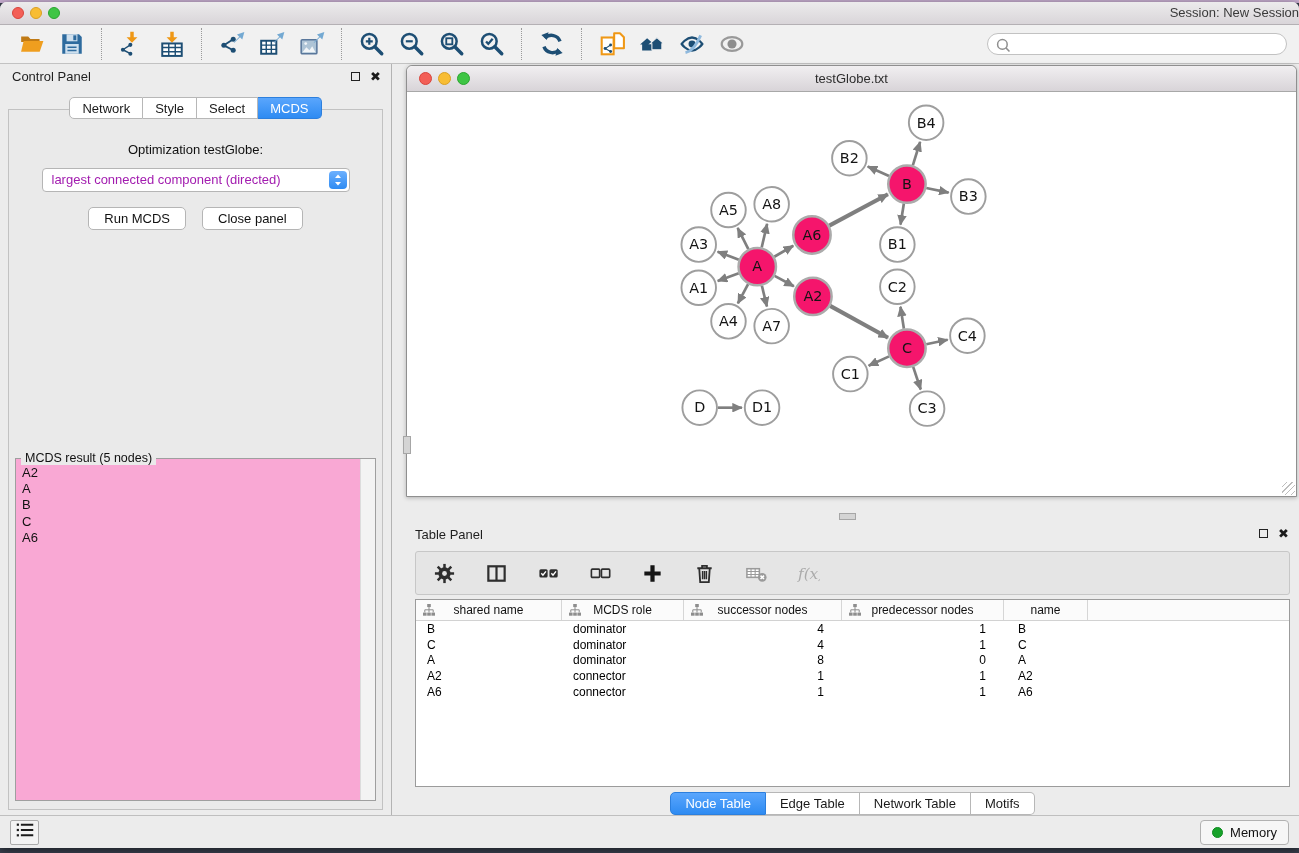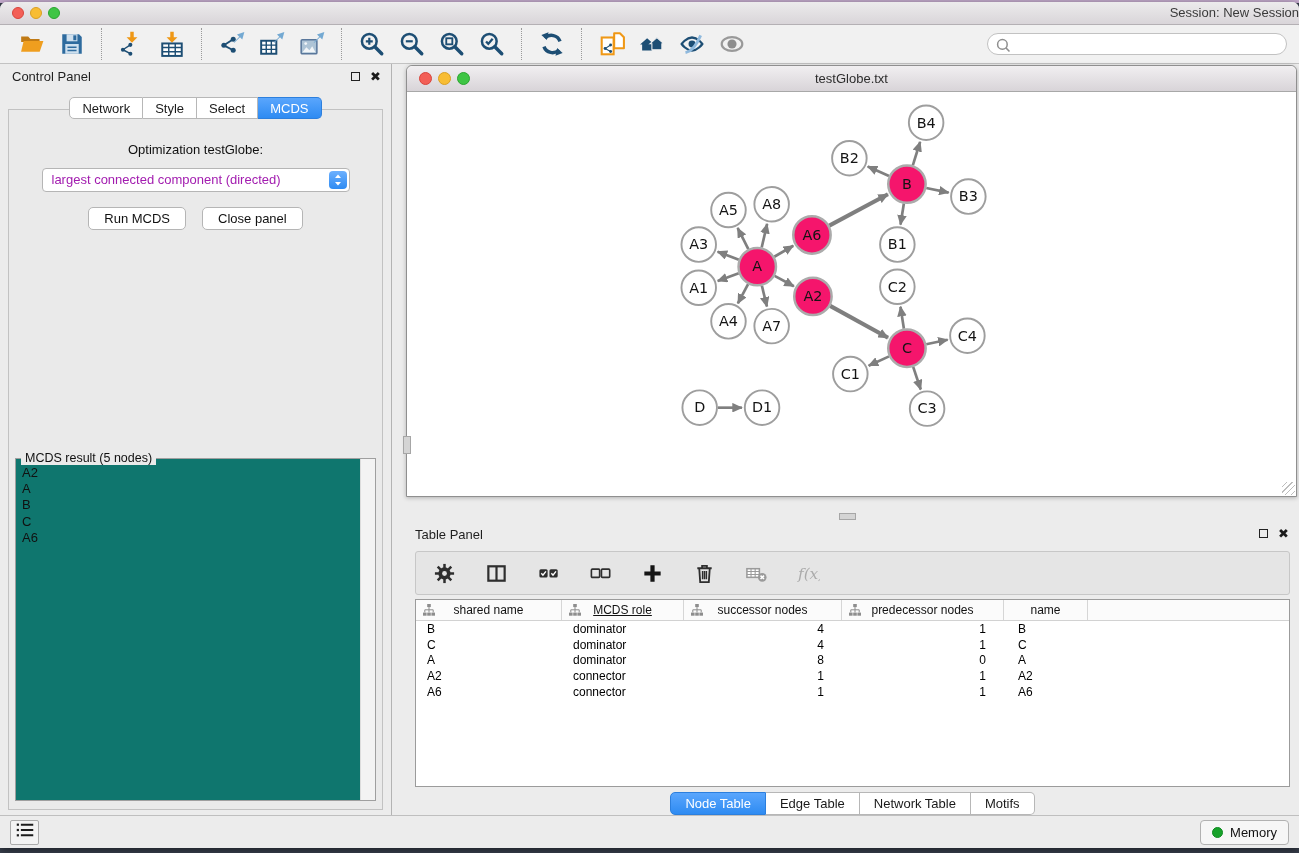--- a/index.html
+++ b/index.html
@@ -48,21 +48,21 @@
   .seg.active{background:linear-gradient(#5aa6fd,#2e8bf2);border-color:#2c7fdd;color:#fff}
   .cp-body{position:absolute;left:8px;right:8px;top:45px;bottom:10px;border:1px solid #c2c2c2;background:#eaeaea}
   .opt-label{text-align:center;margin-top:32px;font-size:13px;color:#101010}
   .dropdown{margin:11px auto 0;width:308px;height:24px;background:#fff;border:1px solid #b5b5b5;border-radius:4px;
        position:relative;font-size:13px;line-height:22px;padding-left:9px;box-sizing:border-box;cursor:pointer;color:#a21caf}
   .dd-stepper{position:absolute;right:2px;top:2px;width:18px;height:18px;border-radius:4px;
        background:linear-gradient(#6cb0fe,#2e8bf2);display:flex;align-items:center;justify-content:center}
   .btn-row{display:flex;justify-content:center;gap:16px;margin-top:15px}
   .mac-btn{background:#fff;border:1px solid #b5b5b5;border-radius:5px;font-size:13px;color:#111;
        padding:3px 15px;cursor:pointer;font-family:inherit}
-  .result-box{position:absolute;left:6px;right:6px;top:348px;bottom:8px;border:1px solid #9f9f9f;background:#0f766e}
+  .result-box{position:absolute;left:6px;right:6px;top:348px;bottom:8px;border:1px solid #9f9f9f;background:#f9a8d4}
   .result-legend{position:absolute;top:-8px;left:5px;background:#eaeaea;padding:0 4px;font-size:12.5px;color:#111}
   .result-list{position:absolute;left:1px;right:15px;top:3px;bottom:1px;font-size:13px;color:#111;
        padding:3px 5px;overflow:hidden}
   .result-item{line-height:16.2px;cursor:default}
   .result-scroll{position:absolute;right:0;top:0;bottom:0;width:14px;background:#f3f3f3;border-left:1px solid #dcdcdc;cursor:pointer}
 
   
   .work-area{position:absolute;left:393px;right:0;top:0;bottom:0;background:#ececec}
 
   .net-window{position:absolute;left:13px;right:2px;top:1px;height:432px;background:#fff;
@@ -515,21 +515,21 @@
               <div class="th" style="width: 146px;">
                 <span class="tree"><svg width="12" height="12" viewBox="0 0 12 12">
                     <rect x="4.2" y="0" width="3.6" height="3.1" fill="#8d8d8d"></rect>
                     <path stroke="#8d8d8d" fill="none" d="M6 3.1v2.7M1.8 8.4V5.8h8.4v2.6M6 5.8v2.6"></path>
                     <rect x="0" y="8.6" width="3.6" height="3.1" fill="#8d8d8d"></rect>
                     <rect x="4.2" y="8.6" width="3.6" height="3.1" fill="#8d8d8d"></rect>
                     <rect x="8.4" y="8.6" width="3.6" height="3.1" fill="#8d8d8d"></rect>
                   </svg></span>
                 <span>shared name</span>
               </div>
-              <div class="th" style="width: 122px; text-decoration: underline;">
+              <div class="th" style="width: 122px;">
                 <span class="tree"><svg width="12" height="12" viewBox="0 0 12 12">
                     <rect x="4.2" y="0" width="3.6" height="3.1" fill="#8d8d8d"></rect>
                     <path stroke="#8d8d8d" fill="none" d="M6 3.1v2.7M1.8 8.4V5.8h8.4v2.6M6 5.8v2.6"></path>
                     <rect x="0" y="8.6" width="3.6" height="3.1" fill="#8d8d8d"></rect>
                     <rect x="4.2" y="8.6" width="3.6" height="3.1" fill="#8d8d8d"></rect>
                     <rect x="8.4" y="8.6" width="3.6" height="3.1" fill="#8d8d8d"></rect>
                   </svg></span>
                 <span>MCDS role</span>
               </div>
               <div class="th" style="width: 158px;">

